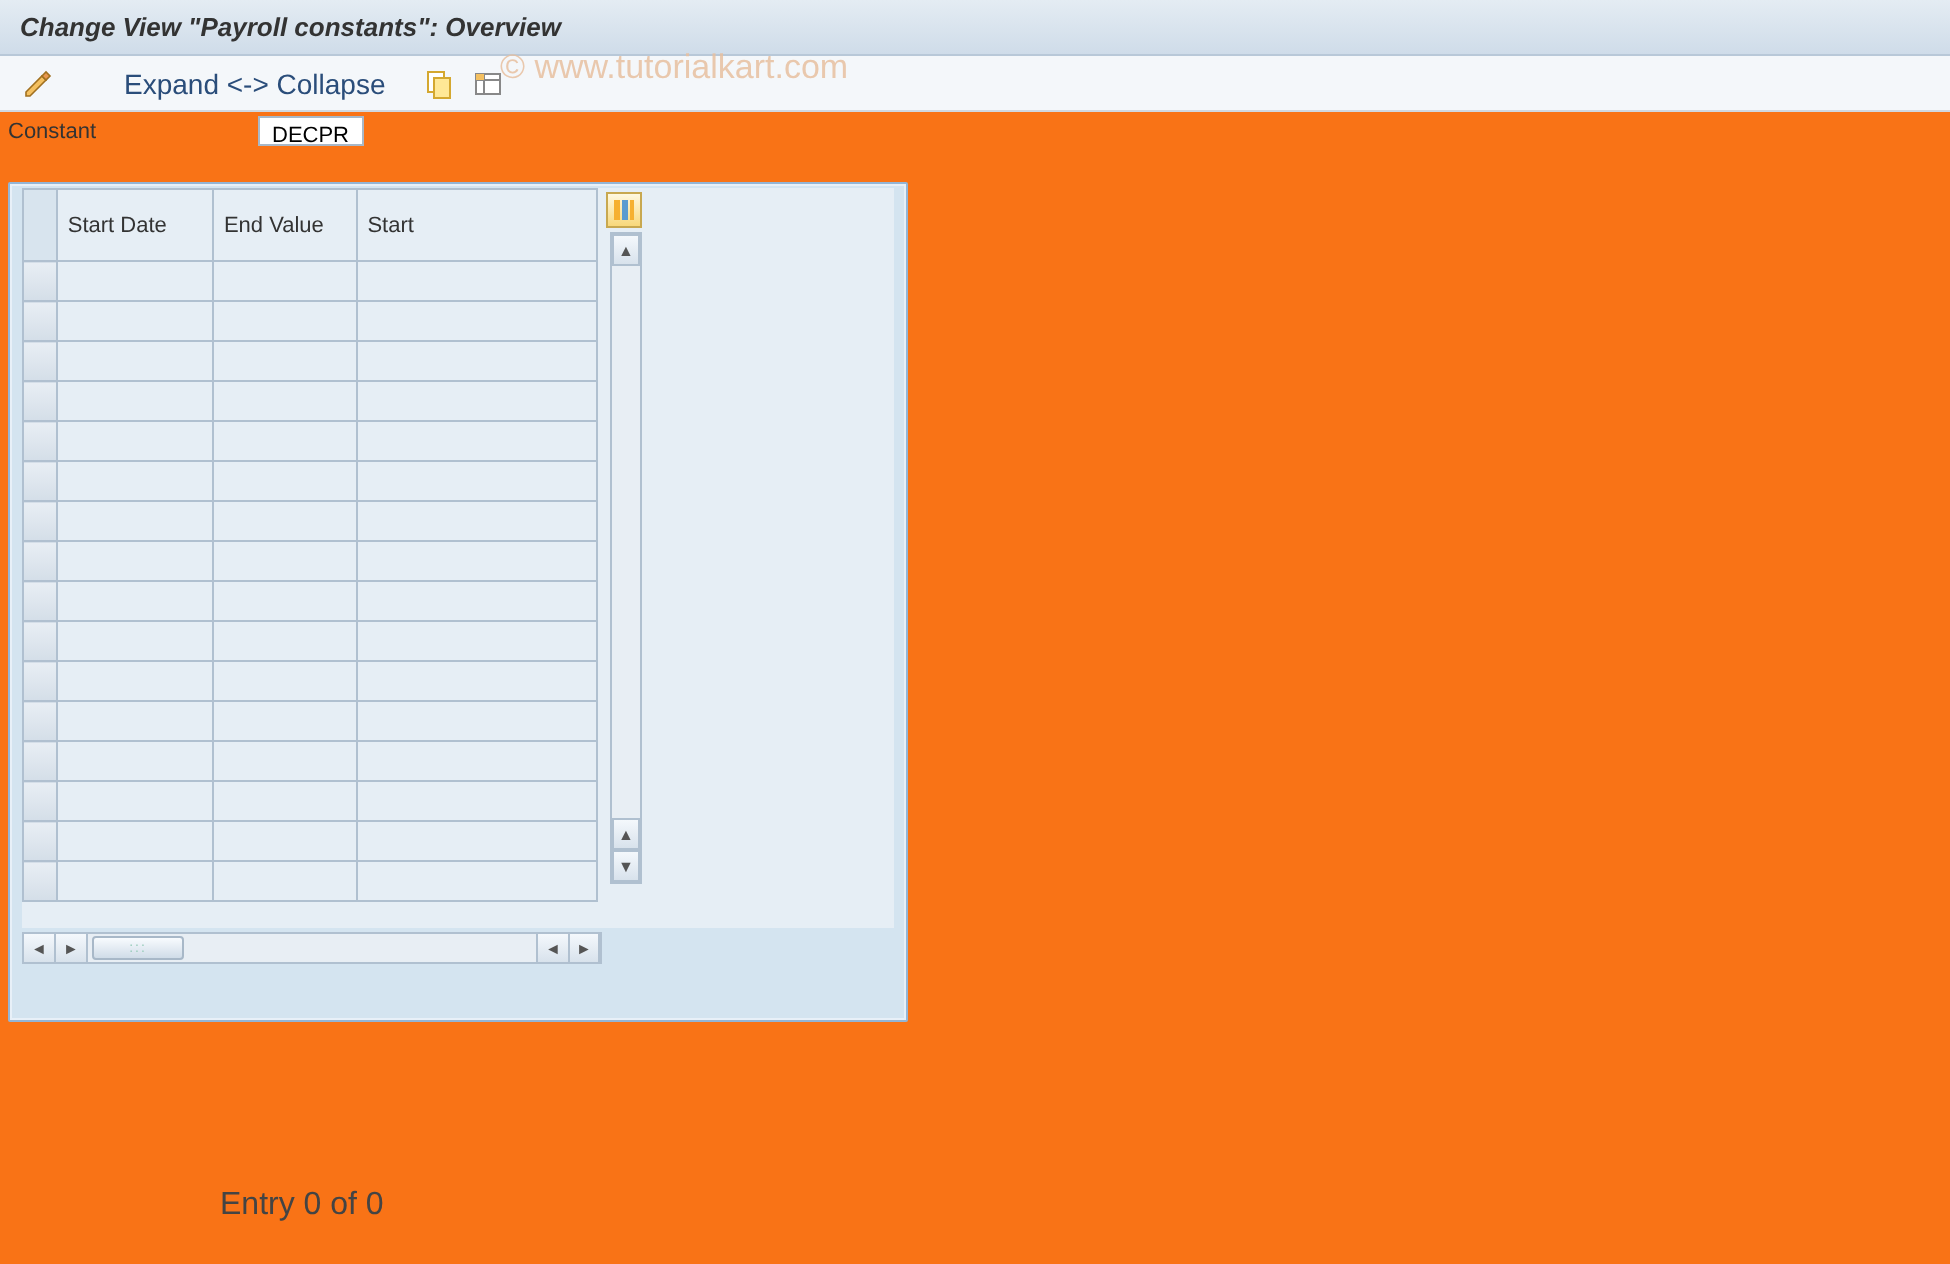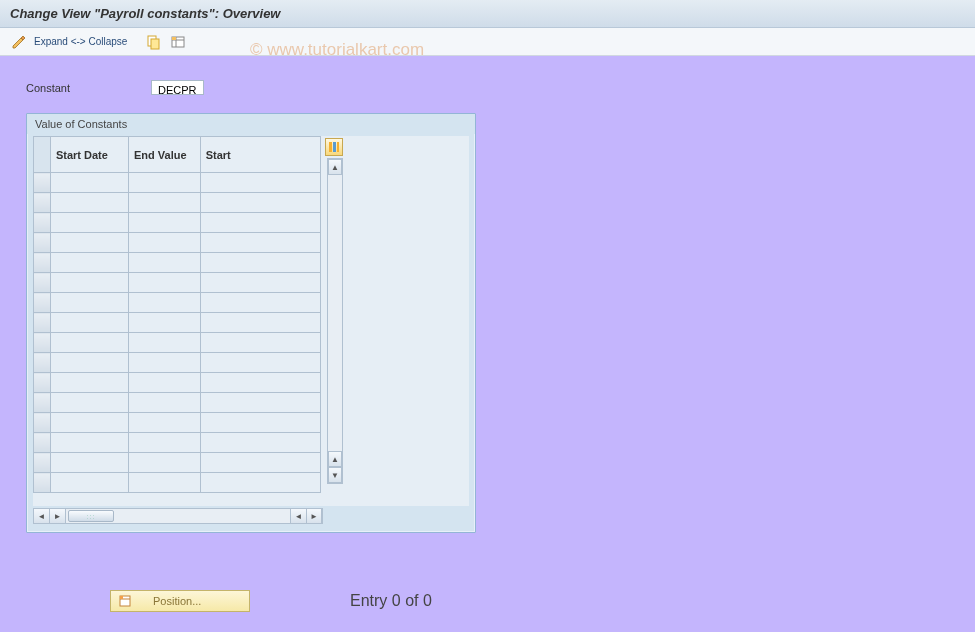--- a/index.html
+++ b/index.html
@@ -37,37 +37,38 @@
       width: 18px;
       height: 18px;
       display: inline-flex;
       align-items: center;
       justify-content: center;
       cursor: pointer;
     }
     .tb-link {
       color: #2a4d7a;
       cursor: pointer;
-      font-size: 10px;
+      font-size: 14px;
+      margin-left: 28px;
     }
     .watermark {
       position: absolute;
-      top: 40px;
+      top: 24px;
       left: 250px;
       font-size: 17px;
       color: #e8c0a0;
       opacity: 0.85;
       font-family: Arial;
       z-index: 50;
       pointer-events: none;
     }
     .content {
-      background: #c4b5fd;
+      background: #f97316;
       height: calc(100% - 56px);
-      padding: 24px;
+      padding: 2px;
       position: relative;
     }
     .field-row {
       display: flex;
       align-items: center;
       margin-bottom: 18px;
       margin-left: 2px;
     }
     .field-label {
       color: #333;
@@ -107,21 +108,21 @@
       height: 370px;
     }
     .grid-table {
       border-collapse: collapse;
       width: 288px;
       background: #e6eef5;
     }
     .grid-table th {
       background: #e6eef5;
       border: 1px solid #b0c0d0;
-      font-weight: bold;
+      font-weight: normal;
       color: #333;
       font-size: 11px;
       text-align: left;
       padding: 3px 5px;
       height: 36px;
     }
     .grid-table th.sel-col { width: 16px; background: #d8e4ee; }
     .grid-table th.col-start { width: 74px; }
     .grid-table th.col-end { width: 68px; }
     .grid-table th.col-value { width: 114px; }
@@ -271,21 +272,20 @@
 <div class="watermark">© www.tutorialkart.com</div>
 
 <div class="content">
 
   <div class="field-row">
     <span class="field-label">Constant</span>
     <span class="field-value">DECPR</span>
   </div>
 
   <div class="panel">
-    <div class="panel-title">Value of Constants</div>
 
     <div class="table-wrap">
       <table class="grid-table">
         <thead>
           <tr>
             <th class="sel-col"></th>
             <th class="col-start">Start Date</th>
             <th class="col-end">End Value</th>
             <th class="col-value">Start</th>
           </tr>
@@ -409,26 +409,16 @@
     <div class="hscroll">
       <div class="hsc-btn">◄</div>
       <div class="hsc-btn">►</div>
       <div class="hsc-thumb">:::</div>
       <div class="hsc-btn right-b">◄</div>
       <div class="hsc-btn" style="border-left:1px solid #b0c0d0">►</div>
     </div>
   </div>
 
   <div class="footer-row">
-    <button class="position-btn">
-      <span class="pos-icon">
-        <svg width="14" height="14" viewBox="0 0 14 14">
-            <rect x="1" y="2" width="10" height="10" fill="#fff" stroke="#c4843a"></rect>
-            <line x1="1" y1="5" x2="11" y2="5" stroke="#c4843a"></line>
-            <rect x="1" y="2" width="3" height="3" fill="#f4a048"></rect>
-          </svg>
-      </span>
-      <span>Position...</span>
-    </button>
     <span class="entry-text">Entry 0 of 0</span>
   </div>
 
 </div>
 
 </body></html>

